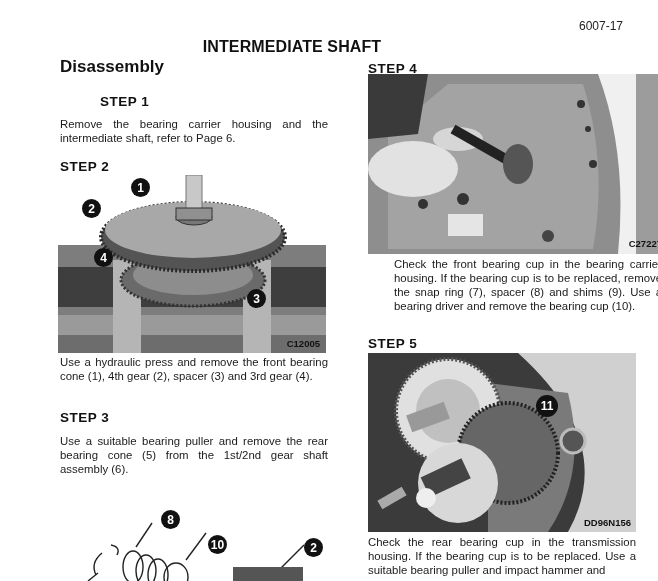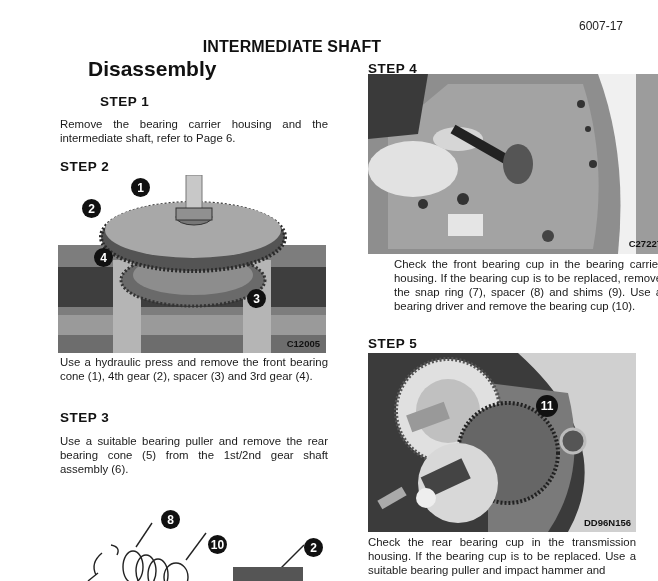--- a/index.html
+++ b/index.html
@@ -4,21 +4,21 @@
 <style>
   html, body { margin: 0; padding: 0; }
   body {
     width: 658px; height: 581px; overflow: hidden; position: relative;
     background: #ffffff; color: #111;
     font-family: "Liberation Sans", sans-serif;
   }
   .abs { position: absolute; }
   .page-num { left: 579px; top: 19px; font-size: 12px; color: #222; text-align: center; }
   .title { left: 0; width: 584px; top: 38px; text-align: center; font-size: 16px; font-weight: bold; letter-spacing: 0.1px; }
-  .section { left: 60px; top: 57px; font-size: 21px; font-weight: bold; margin-left: 28px; }
+  .section { left: 60px; top: 57px; font-size: 17px; font-weight: bold; }
   .step { font-size: 13.5px; font-weight: bold; letter-spacing: 0.5px; }
   .para { font-size: 11.4px; line-height: 14px; text-align: justify; color: #1a1a1a; }
   .photo {
     background: #8a8a8a;
     overflow: hidden;
   }
   .photo-id { font-size: 9.5px; font-weight: bold; color: #111; position: absolute; }
   .callout {
     position: absolute; width: 19px; height: 19px; border-radius: 50%;
     background: #111; color: #fff; font-weight: bold; font-size: 12px;

